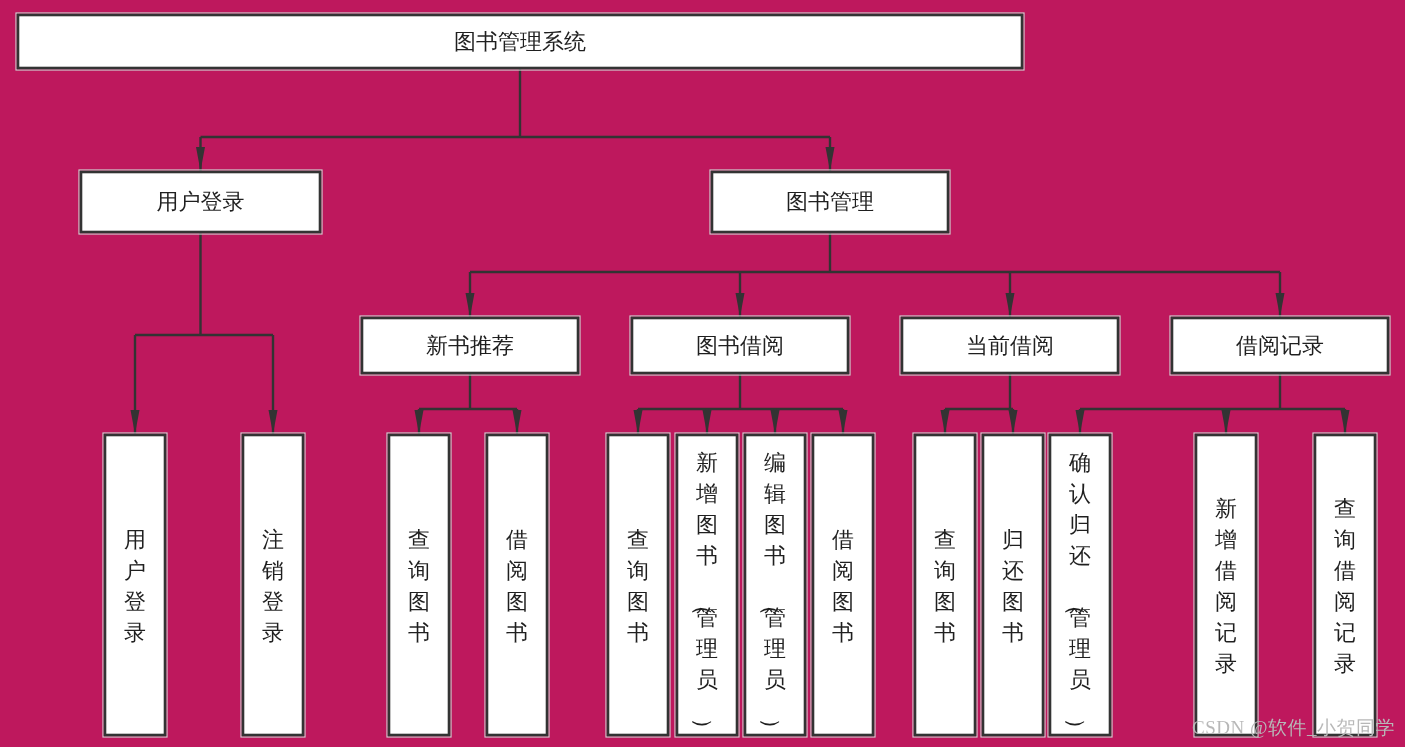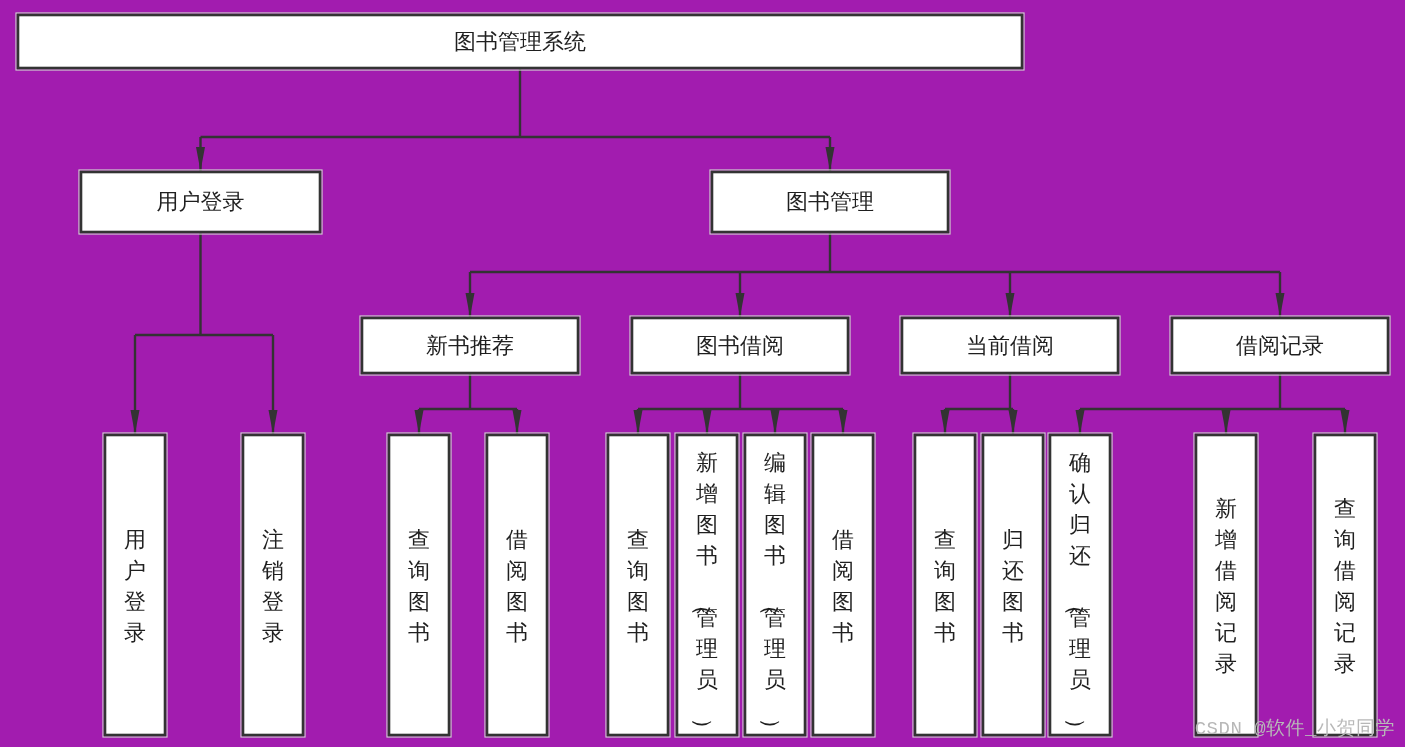--- a/index.html
+++ b/index.html
@@ -12,21 +12,21 @@
     width: 1405px;
     height: 747px;
     font-family: "DejaVu Sans", "Liberation Sans", sans-serif;
     overflow: hidden;
     position: relative;
   }
   #diagram-root {
     position: relative;
     width: 1405px;
     height: 747px;
-    background: #a21caf;
+    background: #be185d;
   }
   svg#flowchart {
     position: absolute;
     left: 0;
     top: 0;
     width: 1405px;
     height: 747px;
     display: block;
   }
   .node-rect {
@@ -59,21 +59,21 @@
   .node-label-v {
     font-family: "DejaVu Sans", "Liberation Sans", sans-serif;
     font-size: 22px;
     fill: #1f1f1f;
     text-anchor: middle;
   }
   .watermark {
     position: absolute;
     right: 10px;
     bottom: 6px;
-    font-family: Liberation Mono, monospace;
+    font-family: Liberation Serif, serif;
     font-size: 19px;
     color: #b8b8b8;
     white-space: nowrap;
     letter-spacing: 0.5px;
     pointer-events: none;
     user-select: none;
   }
 </style>
 </head>
 <body>

